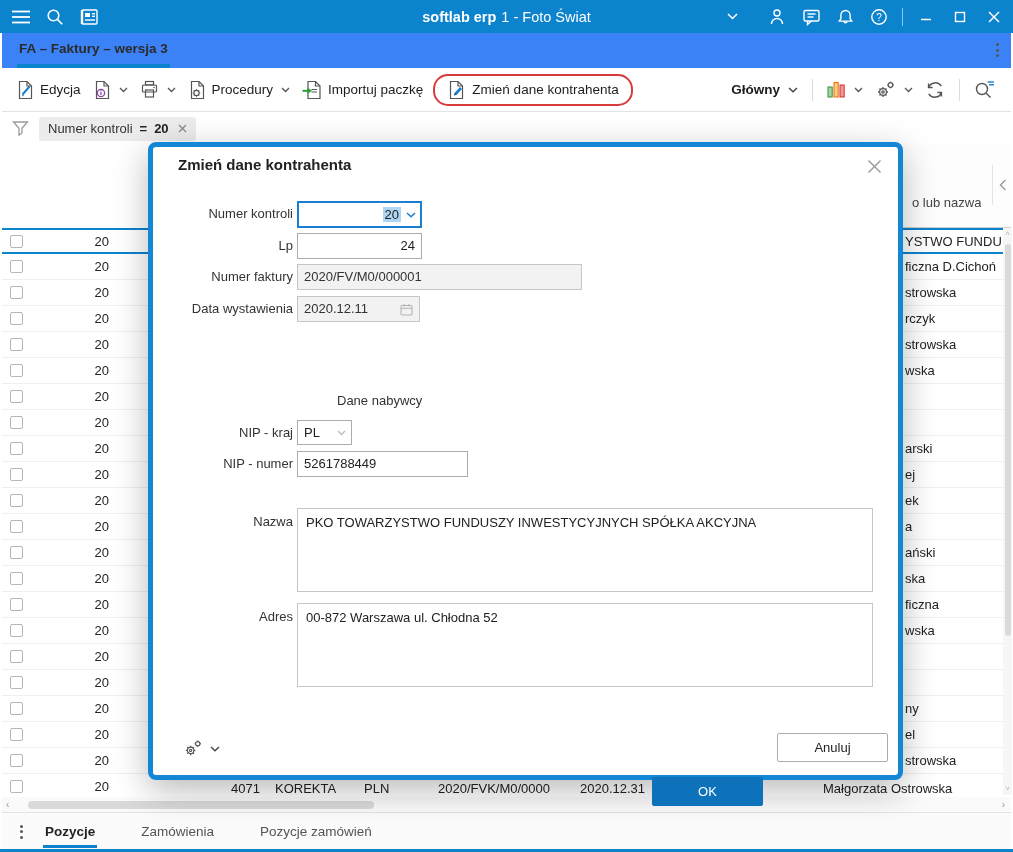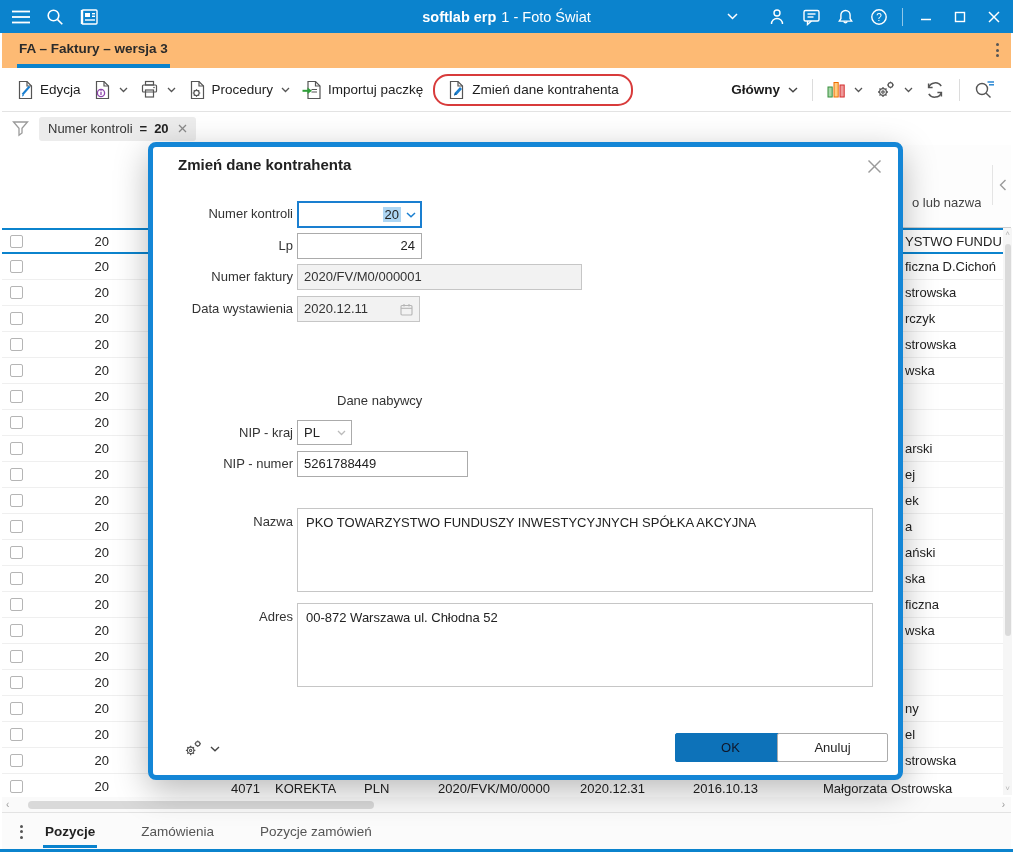--- a/index.html
+++ b/index.html
@@ -20,21 +20,21 @@
   .tb-icon{width:34px;height:33px;display:flex;align-items:center;justify-content:center;cursor:pointer;}
   .tb-left{display:flex;margin-left:4px;}
   .tb-title{position:absolute;left:50%;transform:translateX(-50%);top:0;height:33px;display:flex;
             align-items:center;font-size:14.5px;white-space:nowrap;}
   .tb-title b{font-weight:700;margin-right:5px;}
   .tb-caret{position:absolute;left:727px;top:0;height:33px;display:flex;align-items:center;}
   .tb-right{position:absolute;right:2px;top:0;height:33px;display:flex;align-items:center;}
   .tb-sep{width:1px;height:18px;background:rgba(255,255,255,.55);margin:0 6px;}
 
   
-  .tabbar{position:absolute;left:2px;right:2px;top:33px;height:35px;background:#fdba74;
+  .tabbar{position:absolute;left:2px;right:2px;top:33px;height:35px;background:#3b82f6;
           border-bottom:1px solid #e9e9e9;}
   .tab{position:absolute;left:15px;top:6px;font-size:13.5px;font-weight:700;color:#2b2b2b;
        padding:2px 2px 8px 2px;border-bottom:4px solid var(--accent,#0b83cd);cursor:pointer;}
   .dots-v{display:inline-flex;flex-direction:column;gap:2.5px;cursor:pointer;}
   .dots-v i{width:3px;height:3px;border-radius:50%;background:#555;}
   .tab-dots{position:absolute;right:12px;top:10px;}
 
   
   .toolbar{position:absolute;left:2px;right:2px;top:68px;height:44px;background:#fff;
            display:flex;align-items:center;border-bottom:1px solid #e3e3e3;padding-left:8px;box-sizing:border-box;}
@@ -118,21 +118,21 @@
   .combo .cval{flex:1;text-align:right;}
   .combo .cval em{font-style:normal;background:#aed6f3;padding:0 2px;}
   .combo .chev{margin-left:5px;}
   .sel{border:1px solid #ababab;height:25px;display:flex;align-items:center;padding:0 5px 0 6px;}
   .sel .sval{flex:1;}
   .dtext{border:1px solid #c6c6c6;padding:5px 8px;line-height:17px;color:#222;overflow:hidden;}
   .section-lbl{position:absolute;left:144px;font-size:13px;color:#333;margin-left:40px;}
   .dlg-gear{position:absolute;left:30px;top:592px;display:flex;align-items:center;gap:7px;cursor:pointer;}
   .btn{position:absolute;top:586px;width:111px;height:29px;box-sizing:border-box;font-size:13px;
        display:flex;align-items:center;justify-content:center;cursor:pointer;border-radius:2px;}
-  .btn.ok{left:522px;background:var(--okbtn,#0d72b9);color:#0f172a;border:1px solid var(--okbtn,#0d72b9);}
+  .btn.ok{left:499px;background:var(--okbtn,#0d72b9);color:#ffffff;border:1px solid var(--okbtn,#0d72b9);margin-top:44px;}
   .btn.cancel{left:624px;background:#fff;color:#222;border:1px solid #ababab;}
   .calico{margin-left:auto;}
 </style>
 </head>
 <body>
 
 <div class="app">
 
   <div class="titlebar">
     <div class="tb-left">

